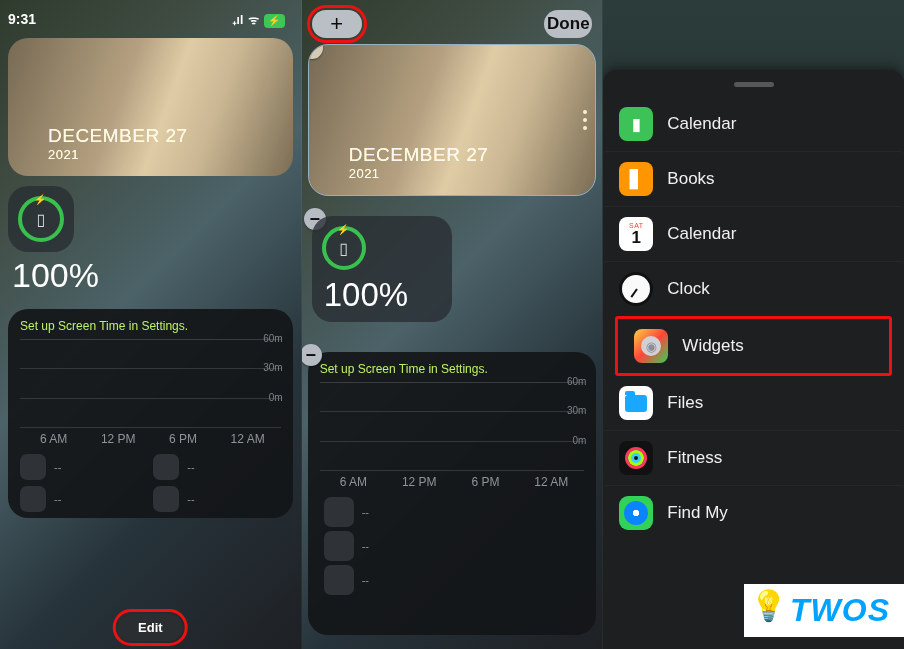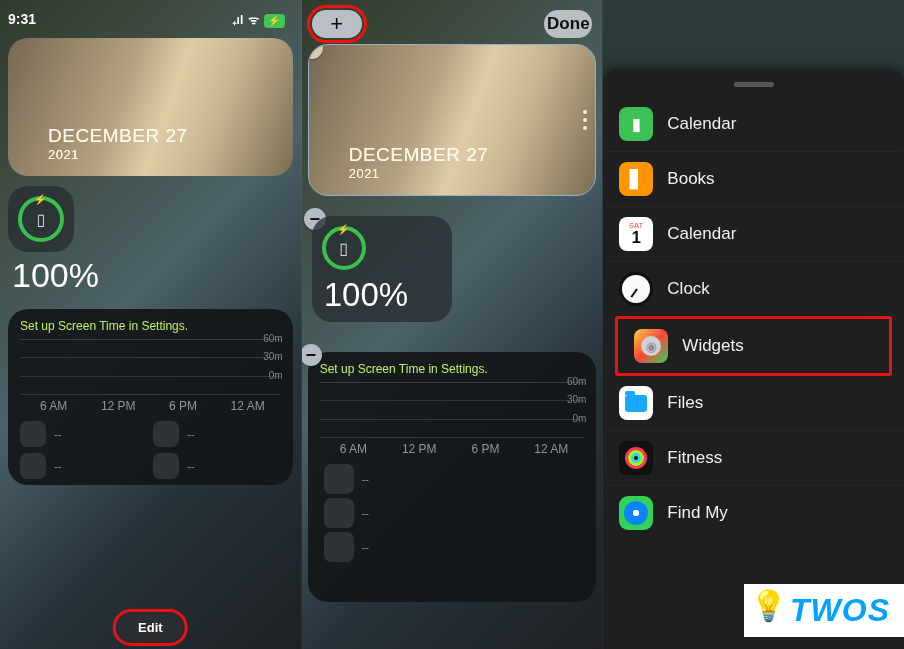--- a/index.html
+++ b/index.html
@@ -69,21 +69,21 @@
   .st-widget{
     margin: 14px 8px 0 8px;
     background: rgba(20,22,24,.92);
     border-radius:20px;
     color:#9aa0a6;
     padding: 10px 12px 6px 12px;
     font-size:11px;
   }
   .st-title{ color:#bef264; font-size:12px; margin-bottom:6px; }
   .st-grid{
-    position:relative; height:56px;
+    position:relative; height:89px;
     border-top:1px solid #3a3d40;
     display:grid; grid-template-rows: repeat(3,1fr);
   }
   .st-grid .row{ border-bottom:1px solid #35383b; position:relative;}
   .st-grid .ylabel{ position:absolute; right:-2px; top:-7px; font-size:10px; color:#7e848a;}
   .st-xlabels{ display:flex; justify-content:space-between; font-size:12px; padding:4px 16px 0 0; color:#8f9499;margin-left:20px;}
 
   .st-apps{
     display:grid; grid-template-columns: 1fr 1fr;
     row-gap:6px; column-gap:6px;

